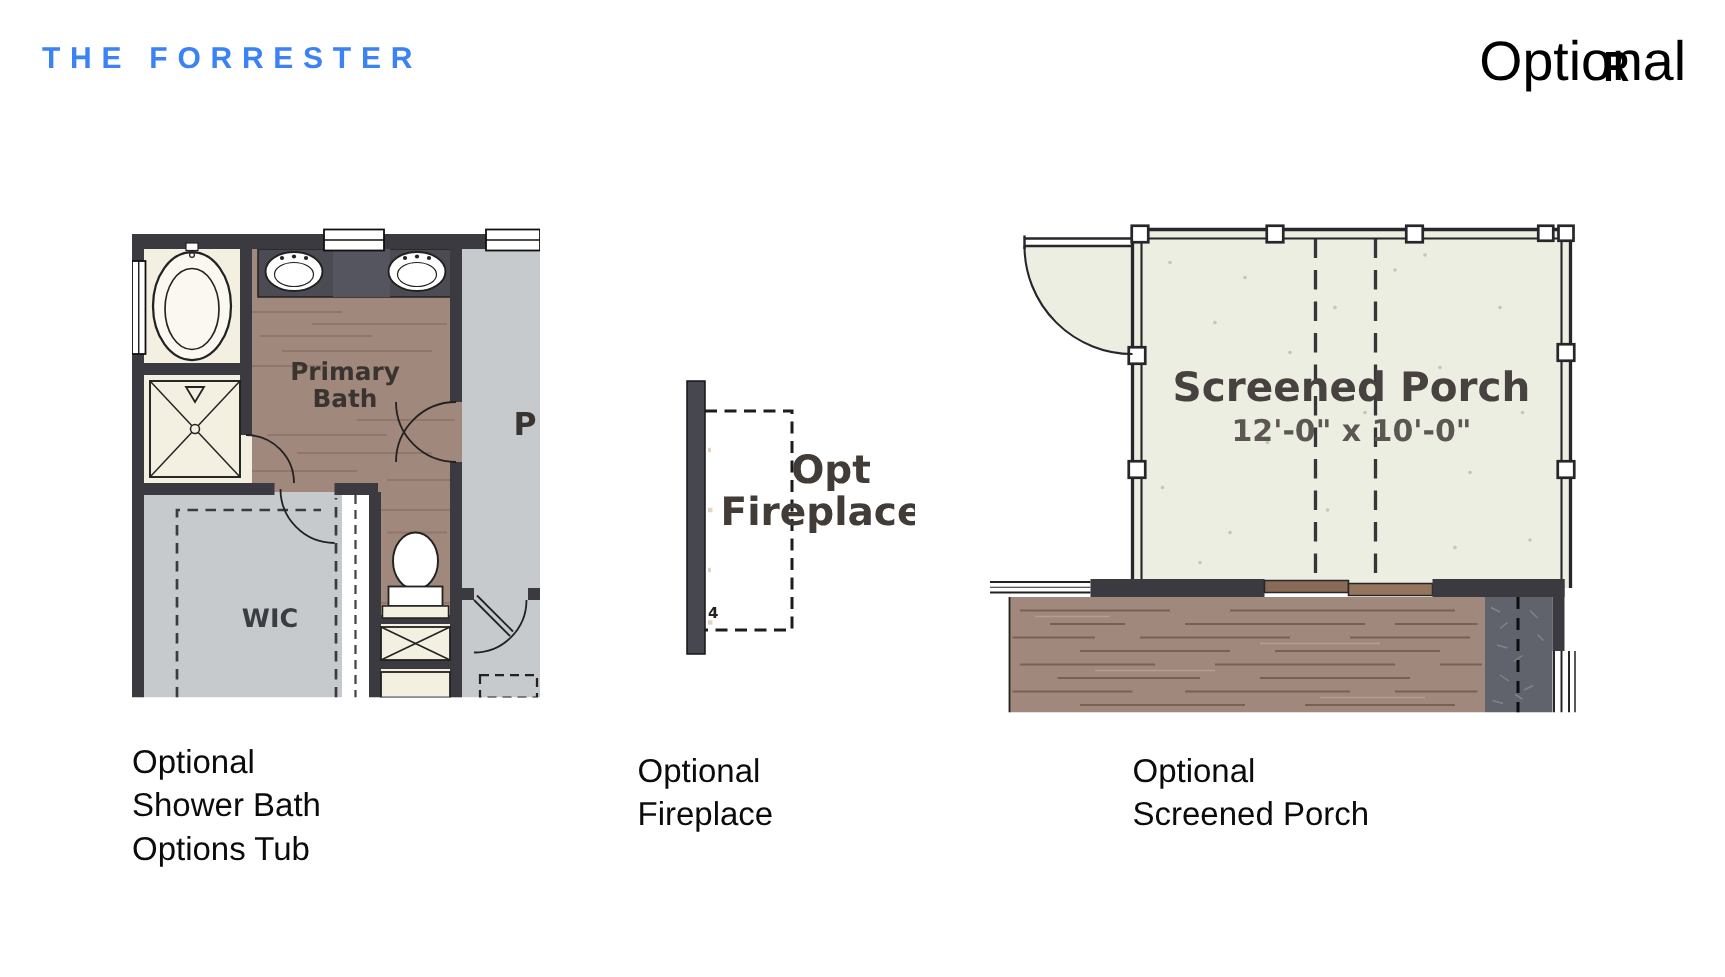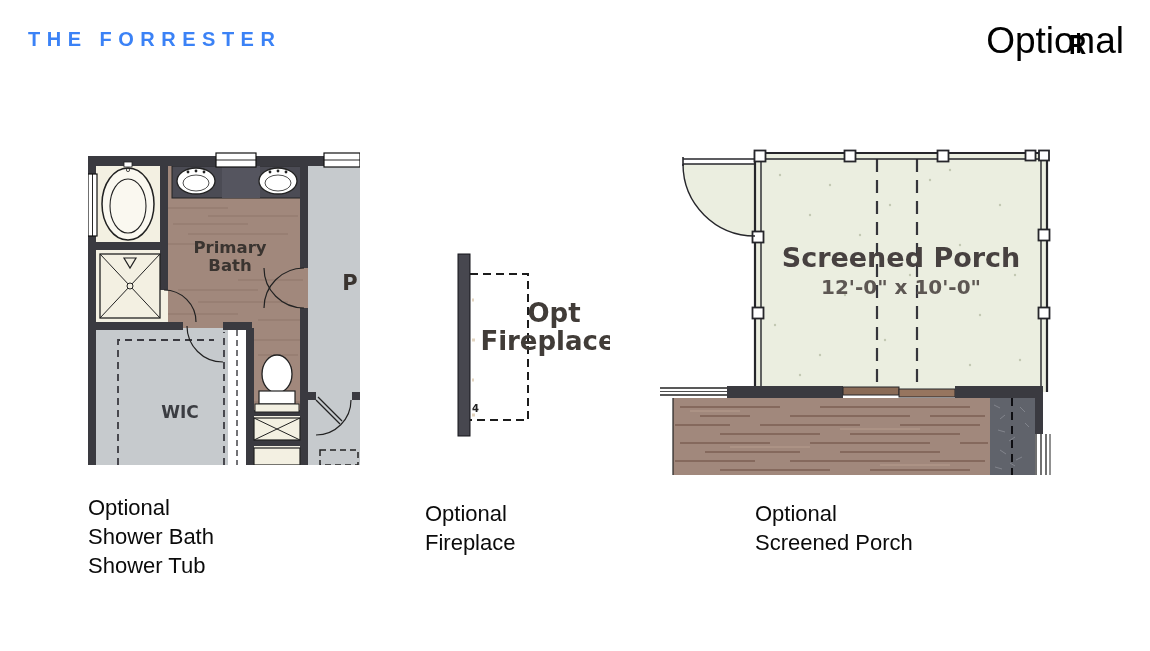--- a/index.html
+++ b/index.html
@@ -236,21 +236,21 @@
     <line x1="376" y1="289" x2="376" y2="330" stroke="#222" stroke-width="1.3"></line>
     <line x1="381" y1="289" x2="381" y2="330" stroke="#222" stroke-width="1.3"></line>
     <line x1="386" y1="289" x2="386" y2="330" stroke="#222" stroke-width="1.3"></line>
     <line x1="390" y1="289" x2="390" y2="330" stroke="#222" stroke-width="1"></line>
   </g>
 </svg>
 
 <div class="caption" style="left:88px;top:493px;width:274px">
   <div>Optional</div>
   <div>Shower Bath</div>
-  <div>Shower Tub</div>
+  <div>Options Tub</div>
 </div>
 <div class="caption" style="left:425px;top:499px;width:210px">
   <div>Optional</div>
   <div>Fireplace</div>
 </div>
 <div class="caption" style="left:755px;top:499px;width:255px">
   <div>Optional</div>
   <div>Screened Porch</div>
 </div>
 

